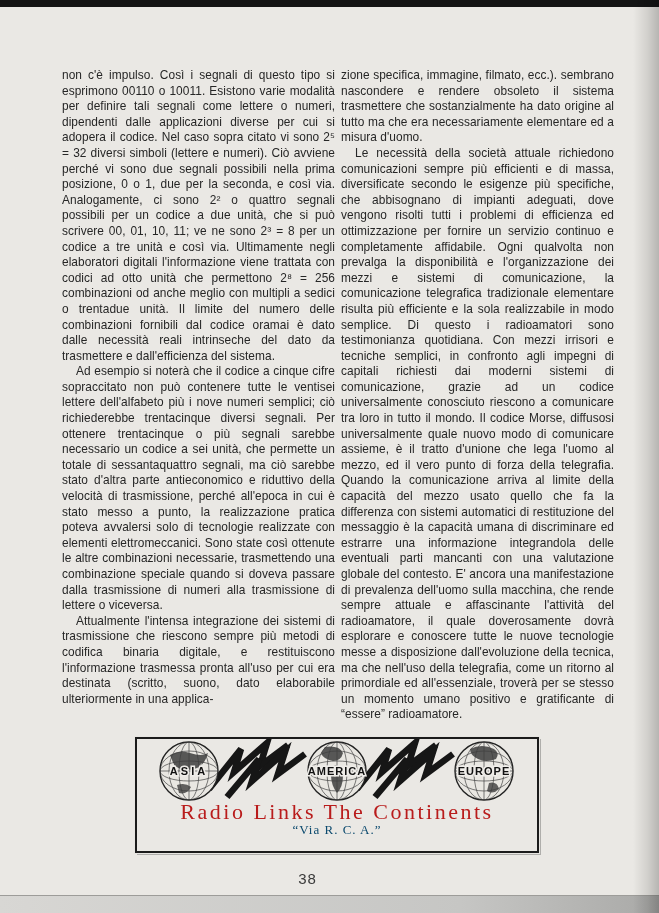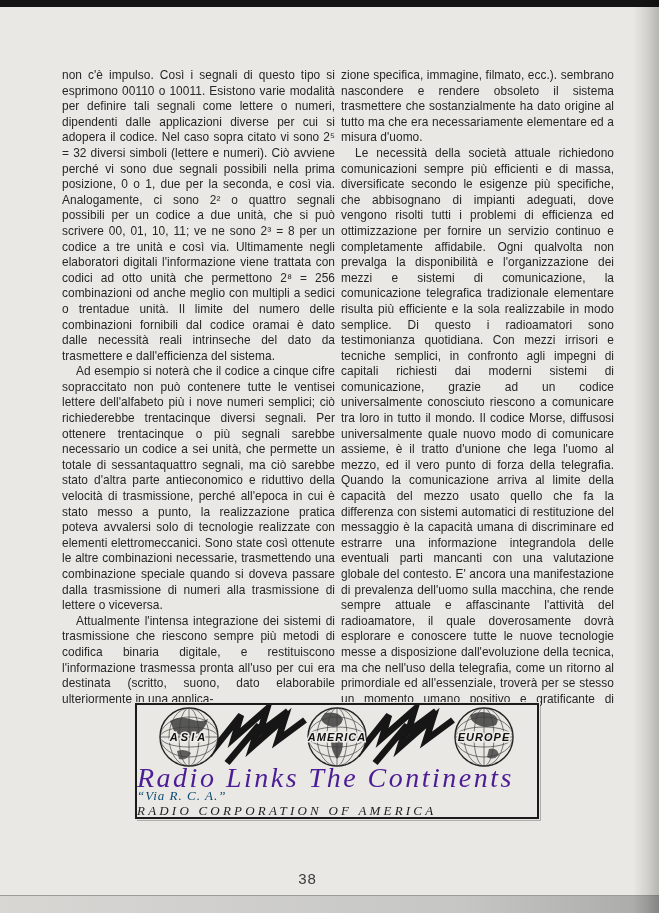--- a/index.html
+++ b/index.html
@@ -35,32 +35,32 @@
     margin:0;
     font-size:11.9px;
     line-height:15.6px;
     text-align:justify;
     letter-spacing:0.05px;
     color:#262626;
   }
   .col p.indent{text-indent:14px;}
   
   .rca-ad{
-    position:absolute;left:135px;top:703px;
+    position:absolute;left:135px;top:737px;
     width:400px;height:112px;
     border:2px solid #1b1b1b;
     box-shadow:0 0 0 1px #e7e5e1, 2px 2px 0 0 rgba(0,0,0,0.25);
     background:#eae8e4;
-    font-style:italic;
+    text-align:center;
   }
   .rca-ad svg{display:block;}
   .ad-headline{
     font-family:"Liberation Serif", serif;
-    font-size:28px;letter-spacing:2.5px;
-    color:#4c1d95;line-height:21px;margin-top:-2px;
+    font-size:22px;letter-spacing:2.5px;
+    color:#b91c1c;line-height:21px;margin-top:-2px;
     white-space:nowrap;
   }
   .ad-subline{
     font-family:"Liberation Serif", serif;
     font-size:13px;letter-spacing:1px;
     color:#0c4a6e;line-height:15px;
   }
   .ad-company{
     font-family:"Liberation Serif", serif;
     font-size:13px;letter-spacing:3.2px;
@@ -157,21 +157,20 @@
           <line x1="347" y1="3" x2="347" y2="61"></line>
           <path d="M333,10 q12,-6 24,0 q6,4 2,10 q-10,4 -18,0 q-8,-4 -8,-10 z" fill="#3d3d3d" stroke="none" opacity="0.85"></path>
           <path d="M352,44 q8,-2 10,6 q-6,6 -12,2 z" fill="#3d3d3d" stroke="none" opacity="0.8"></path>
         </g>
         <text x="347" y="36" text-anchor="middle" font-family="Liberation Sans, sans-serif" font-size="11" font-weight="bold" letter-spacing="1" fill="#111" stroke="#efede9" stroke-width="3" paint-order="stroke">EUROPE</text>
       </g>
     </svg>
 
     <div class="ad-headline">Radio Links The Continents</div>
     <div class="ad-subline">“Via R. C. A.”</div>
-    <div class="ad-company">RADIO CORPORATION OF AMERICA</div>
   </div>
 
   <div class="page-number">38</div>
 
   <div class="bottom-page-edge"></div>
   <div class="right-edge-shadow"></div>
 
 </div>
 
 </body></html>

